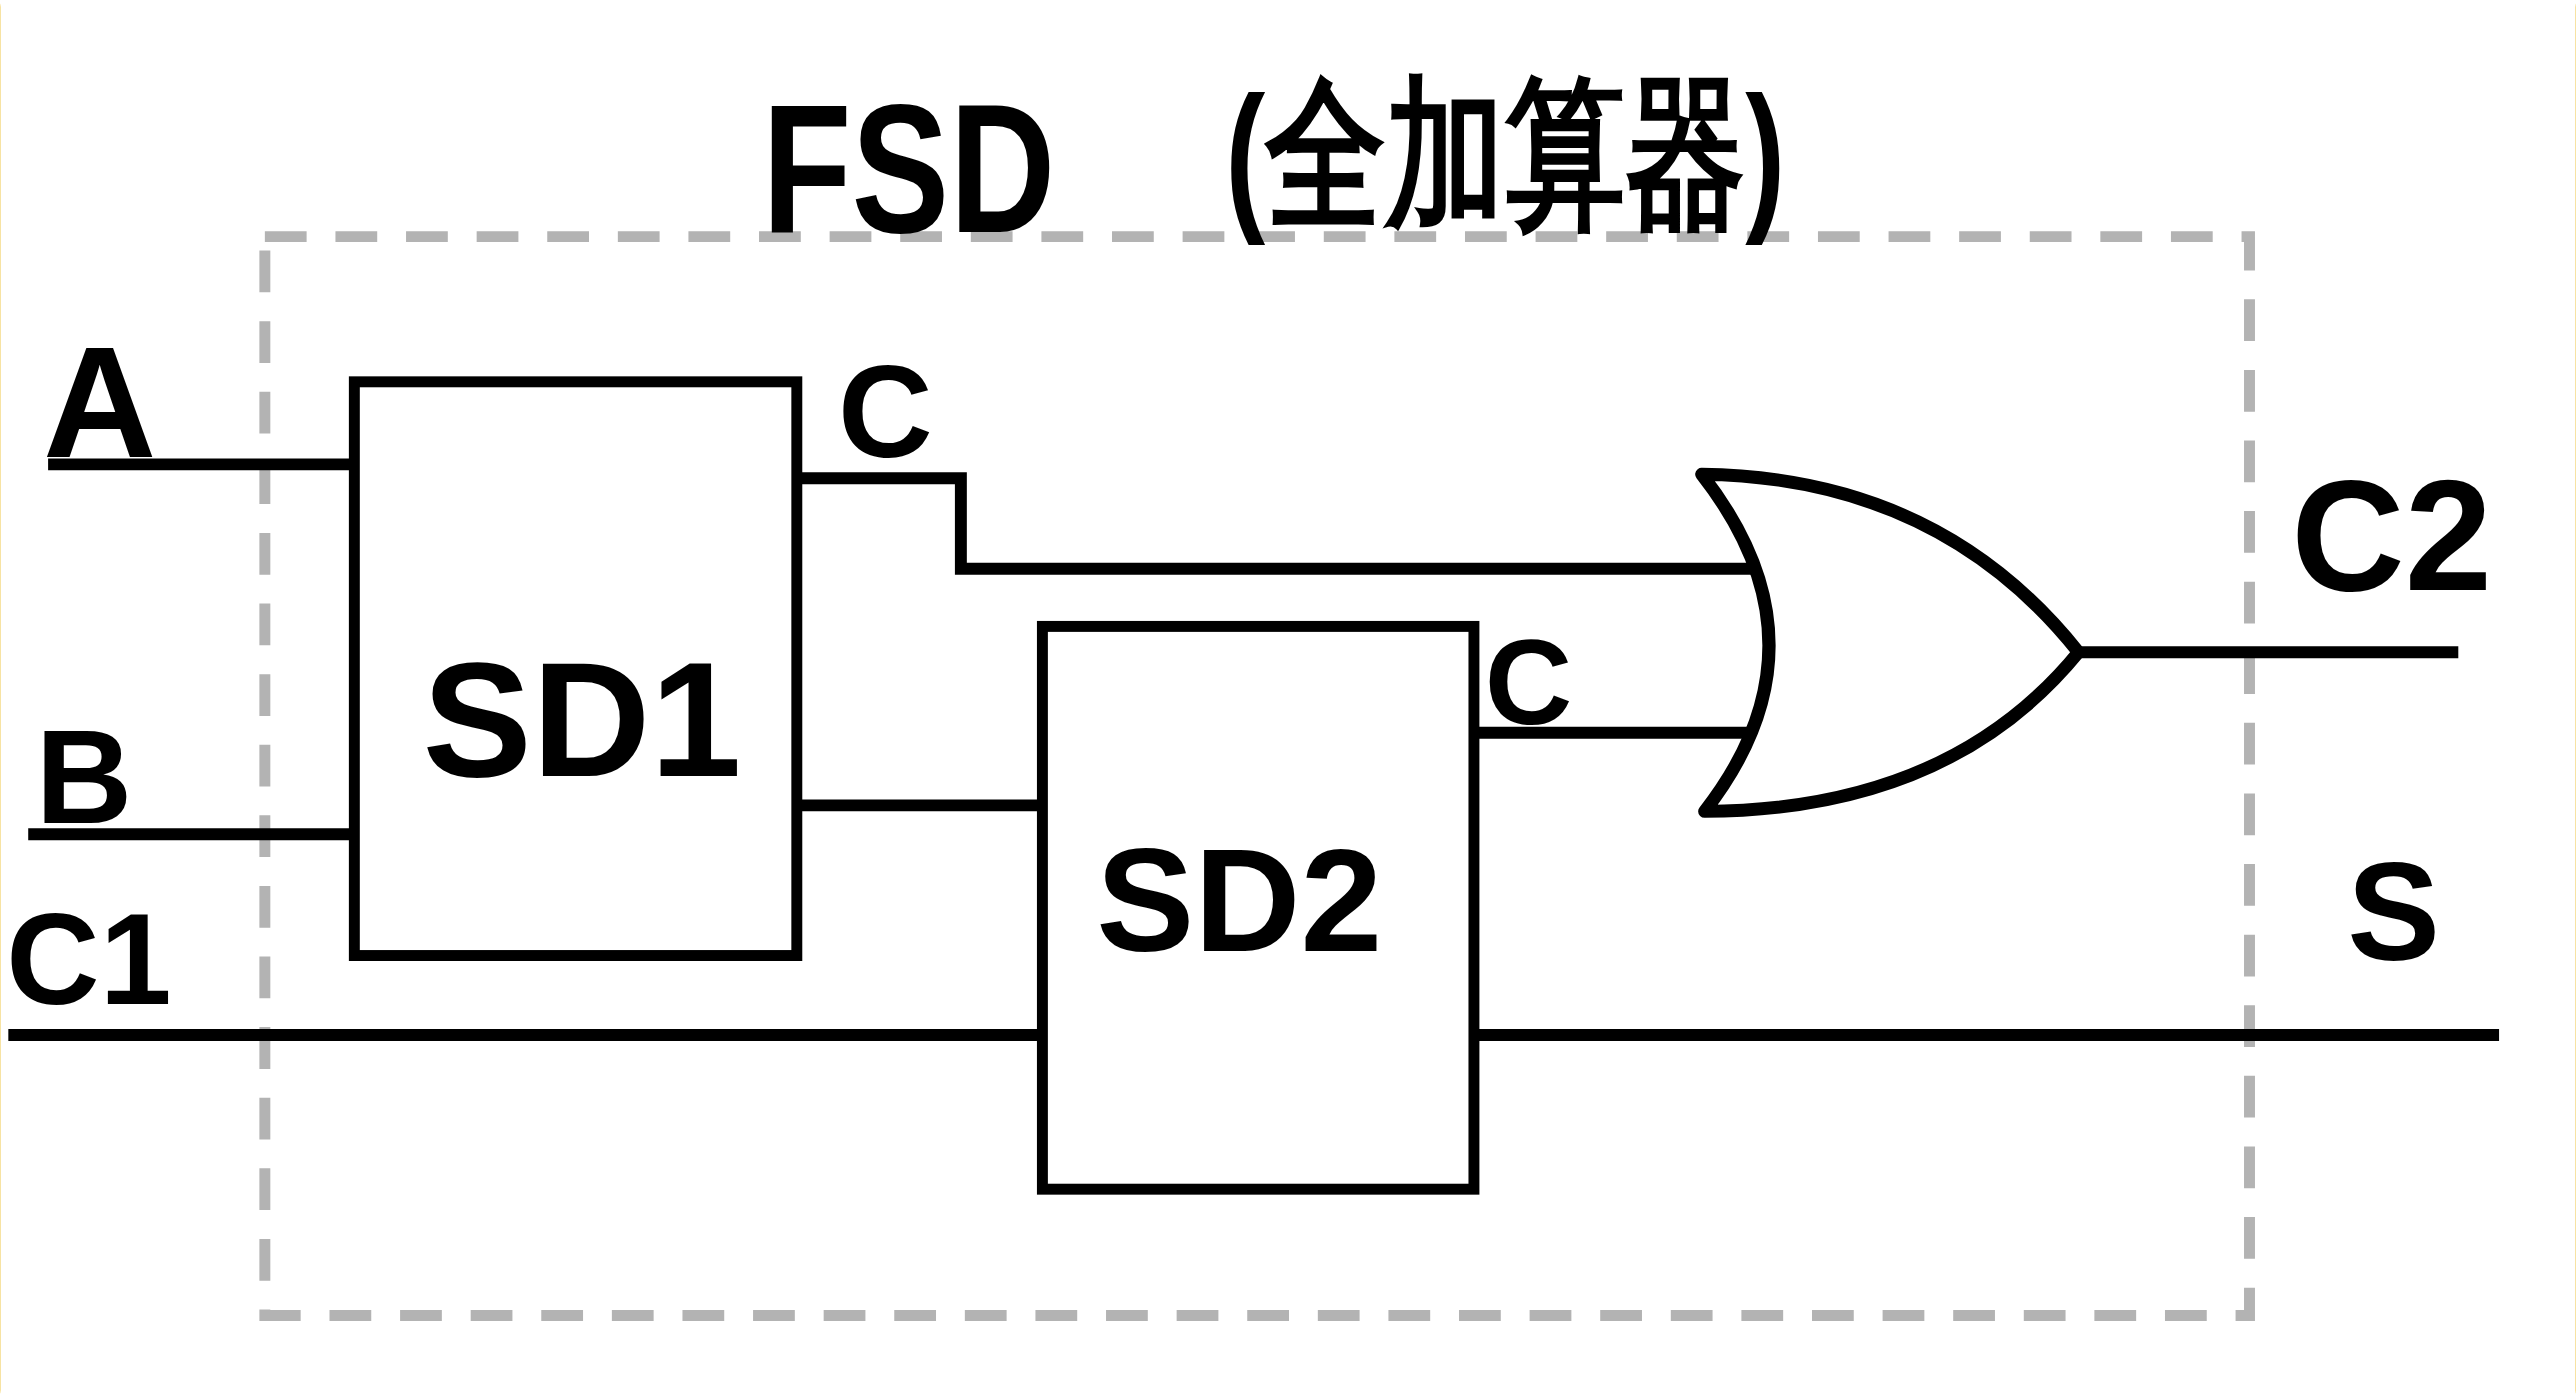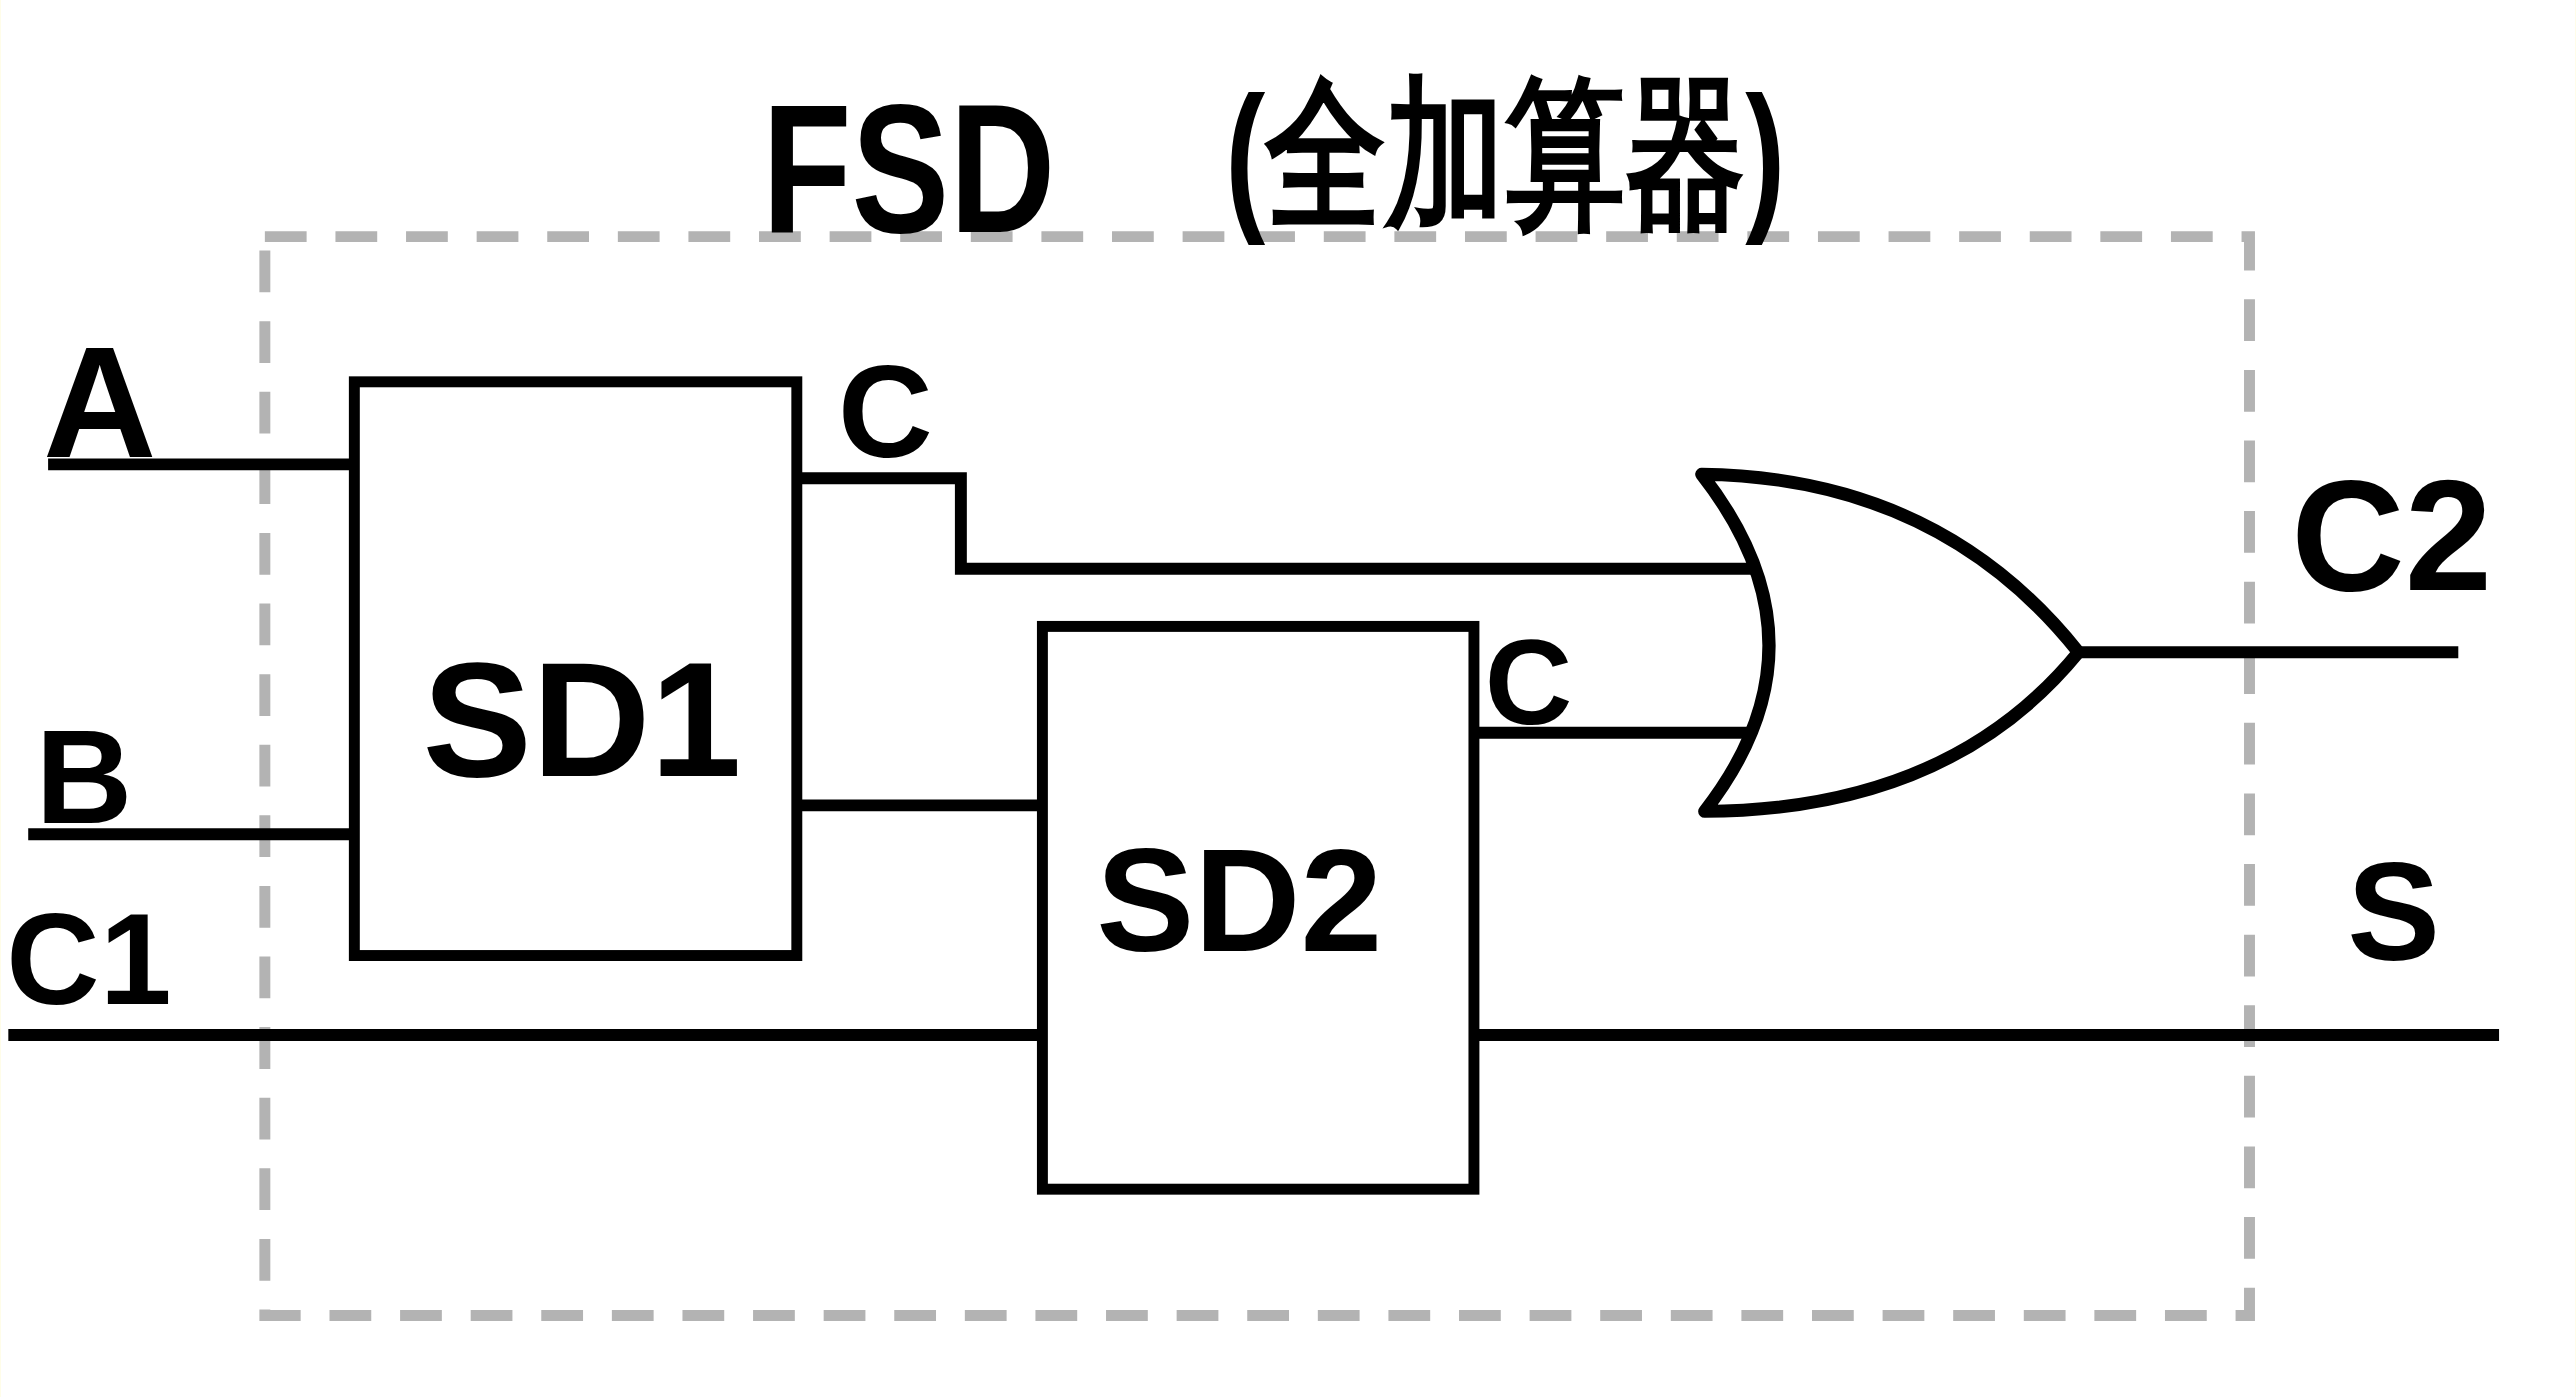--- a/index.html
+++ b/index.html
@@ -4,21 +4,22 @@
 <style>
   html, body {
     margin: 0;
     padding: 0;
     background: #ffffff;
     font-family: "Liberation Sans", sans-serif;
   }
   .canvas {
     width: 100vw;
     height: 100vh;
-    background: #fef9c3;
+    background: #eab308;
+    border-radius: 7px;
   }
   svg { display: block; width: 100%; height: 100%; }
   text {
     font-family: "Liberation Sans", "DejaVu Sans", sans-serif;
     font-weight: 700;
     fill: #000000;
   }
 </style>
 </head>
 <body>

